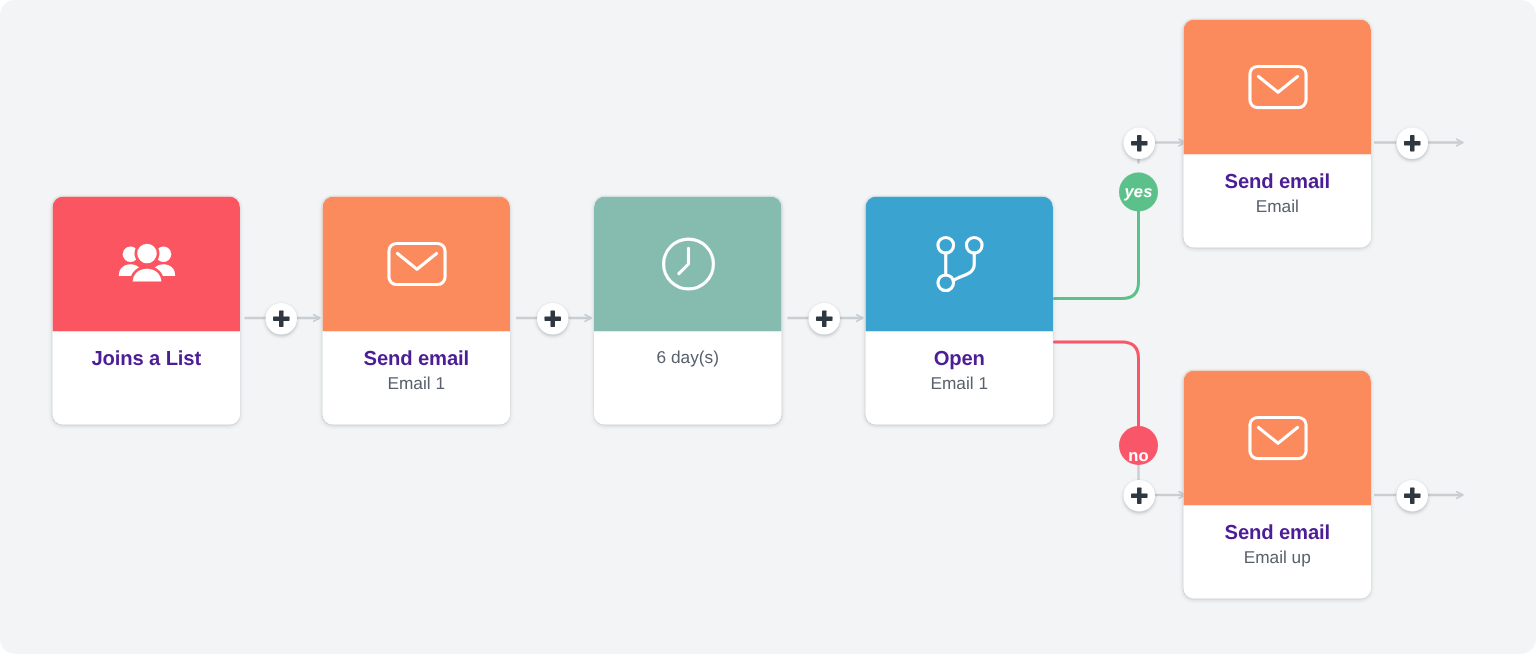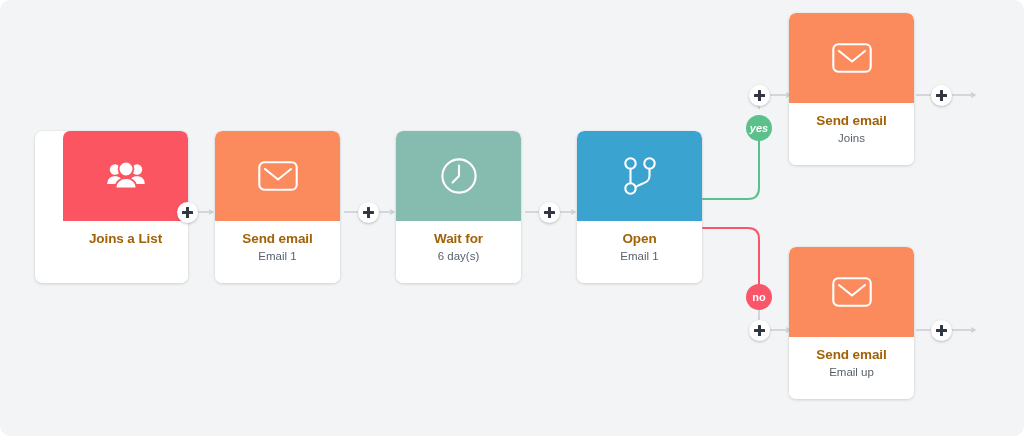--- a/index.html
+++ b/index.html
@@ -44,21 +44,21 @@
   .node-body {
     height: 62px;
     padding-top: 9px;
     box-sizing: border-box;
     text-align: center;
     background: #fff;
   }
   .node-title {
     font-size: 13.5px;
     font-weight: bold;
-    color: #a16207;
+    color: #4c1d95;
     line-height: 17px;
     letter-spacing: -0.1px;
   }
   .node-sub {
     font-size: 11.5px;
     color: #59616c;
     line-height: 16px;
     margin-top: 1px;
   }
 
@@ -135,21 +135,21 @@
     <line x1="759" y1="301" x2="759" y2="320" stroke="#c9ced3" stroke-width="1.6"></line>
     <line x1="770" y1="330" x2="790" y2="330" stroke="#c9ced3" stroke-width="1.6" marker-end="url(#arrow-gray)"></line>
 
     <line x1="916" y1="95" x2="931" y2="95" stroke="#c9ced3" stroke-width="1.6"></line>
     <line x1="951" y1="95" x2="975" y2="95" stroke="#c9ced3" stroke-width="1.6" marker-end="url(#arrow-gray)"></line>
 
     <line x1="916" y1="330" x2="931" y2="330" stroke="#c9ced3" stroke-width="1.6"></line>
     <line x1="951" y1="330" x2="975" y2="330" stroke="#c9ced3" stroke-width="1.6" marker-end="url(#arrow-gray)"></line>
   </svg>
 
-  <div class="node" style="left:35px; top:131px;padding-left:28px;">
+  <div class="node" style="left:35px; top:131px;">
     <div class="node-head" style="background:#fa5561;">
       <svg class="icon" width="44" height="34" viewBox="0 0 44 34">
         <circle cx="11" cy="10.5" r="5.2" fill="#ffffff"></circle>
         <path d="M3.2,25 C3.2,19.8 6.6,17.2 11,17.2 C15.4,17.2 18.8,19.8 18.8,25 Z" fill="#ffffff"></path>
         <circle cx="33" cy="10.5" r="5.2" fill="#ffffff"></circle>
         <path d="M25.2,25 C25.2,19.8 28.6,17.2 33,17.2 C37.4,17.2 40.8,19.8 40.8,25 Z" fill="#ffffff"></path>
         <circle cx="22" cy="10" r="7.4" fill="#ffffff" stroke="#fa5561" stroke-width="1.8"></circle>
         <path d="M11.5,29.5 C11.5,22.6 16.3,19.2 22,19.2 C27.7,19.2 32.5,22.6 32.5,29.5 Z" fill="#ffffff" stroke="#fa5561" stroke-width="1.8" stroke-linejoin="round"></path>
       </svg>
     </div>
@@ -172,21 +172,20 @@
   </div>
 
   <div class="node" style="left:396px; top:131px;">
     <div class="node-head" style="background:#86bbb0;">
       <svg class="icon" width="38" height="38" viewBox="0 0 38 38">
         <circle cx="19" cy="19" r="16.6" fill="none" stroke="#ffffff" stroke-width="2.1"></circle>
         <path d="M19,8.6 L19,19 L12.6,25.4" fill="none" stroke="#ffffff" stroke-width="2.1" stroke-linecap="round" stroke-linejoin="round"></path>
       </svg>
     </div>
     <div class="node-body">
-      <div class="node-title">Wait for</div>
       <div class="node-sub">6 day(s)</div>
     </div>
   </div>
 
   <div class="node" style="left:577px; top:131px;">
     <div class="node-head" style="background:#3ba3d0;">
       <svg class="icon" width="34" height="40" viewBox="0 0 34 40">
         <circle cx="7.5" cy="7.5" r="5.2" fill="none" stroke="#ffffff" stroke-width="2.1"></circle>
         <circle cx="26.5" cy="7.5" r="5.2" fill="none" stroke="#ffffff" stroke-width="2.1"></circle>
         <circle cx="7.5" cy="32.5" r="5.2" fill="none" stroke="#ffffff" stroke-width="2.1"></circle>
@@ -202,41 +201,41 @@
 
   <div class="node" style="left:789px; top:13px;">
     <div class="node-head" style="background:#fb8a5d;">
       <svg class="icon" width="40" height="30" viewBox="0 0 40 30">
         <rect x="1.3" y="1.3" width="37.4" height="27.4" rx="5" ry="5" fill="none" stroke="#ffffff" stroke-width="2.1"></rect>
         <path d="M7,8 L20,18.5 L33,8" fill="none" stroke="#ffffff" stroke-width="2.1" stroke-linecap="round" stroke-linejoin="round"></path>
       </svg>
     </div>
     <div class="node-body">
       <div class="node-title">Send email</div>
-      <div class="node-sub">Joins</div>
+      <div class="node-sub">Email</div>
     </div>
   </div>
 
   <div class="node" style="left:789px; top:247px;">
     <div class="node-head" style="background:#fb8a5d;">
       <svg class="icon" width="40" height="30" viewBox="0 0 40 30">
         <rect x="1.3" y="1.3" width="37.4" height="27.4" rx="5" ry="5" fill="none" stroke="#ffffff" stroke-width="2.1"></rect>
         <path d="M7,8 L20,18.5 L33,8" fill="none" stroke="#ffffff" stroke-width="2.1" stroke-linecap="round" stroke-linejoin="round"></path>
       </svg>
     </div>
     <div class="node-body">
       <div class="node-title">Send email</div>
       <div class="node-sub">Email up</div>
     </div>
   </div>
 
   <div class="branch-badge badge-yes" style="left:759px; top:128px;">
     <span>yes</span>
   </div>
-  <div class="branch-badge badge-no" style="left:759px; top:297px;">
+  <div class="branch-badge badge-no" style="left:759px; top:297px;align-items:flex-end;">
     <span>no</span>
   </div>
 
   <div class="plus-btn" style="left:187px; top:212px;">
     <span class="bar-h"></span>
     <span class="bar-v"></span>
   </div>
   <div class="plus-btn" style="left:368px; top:212px;">
     <span class="bar-h"></span>
     <span class="bar-v"></span>

